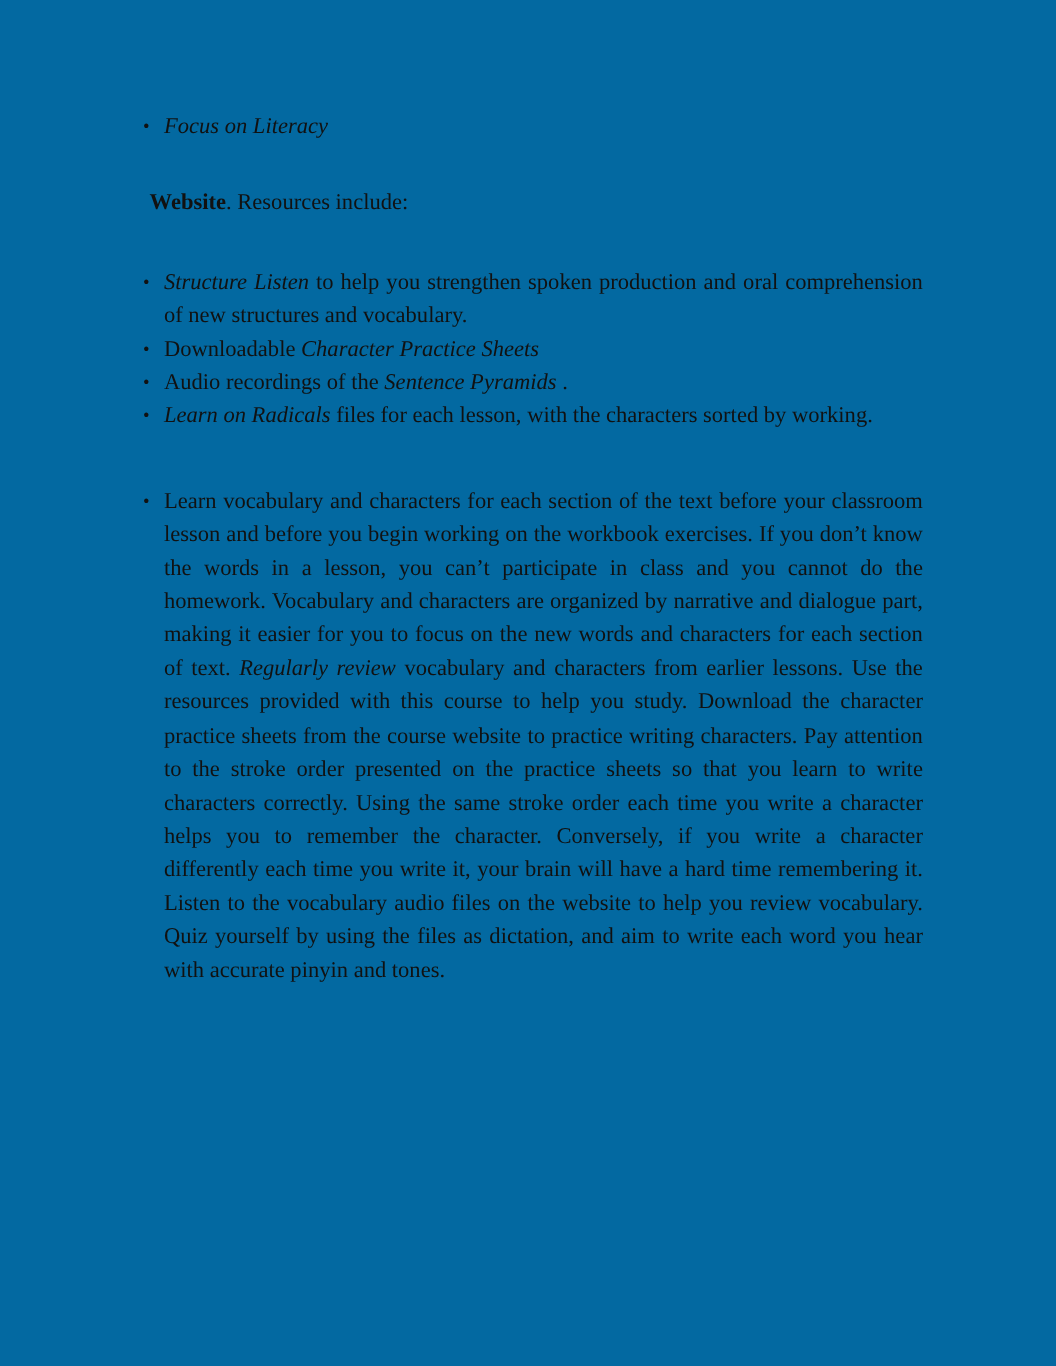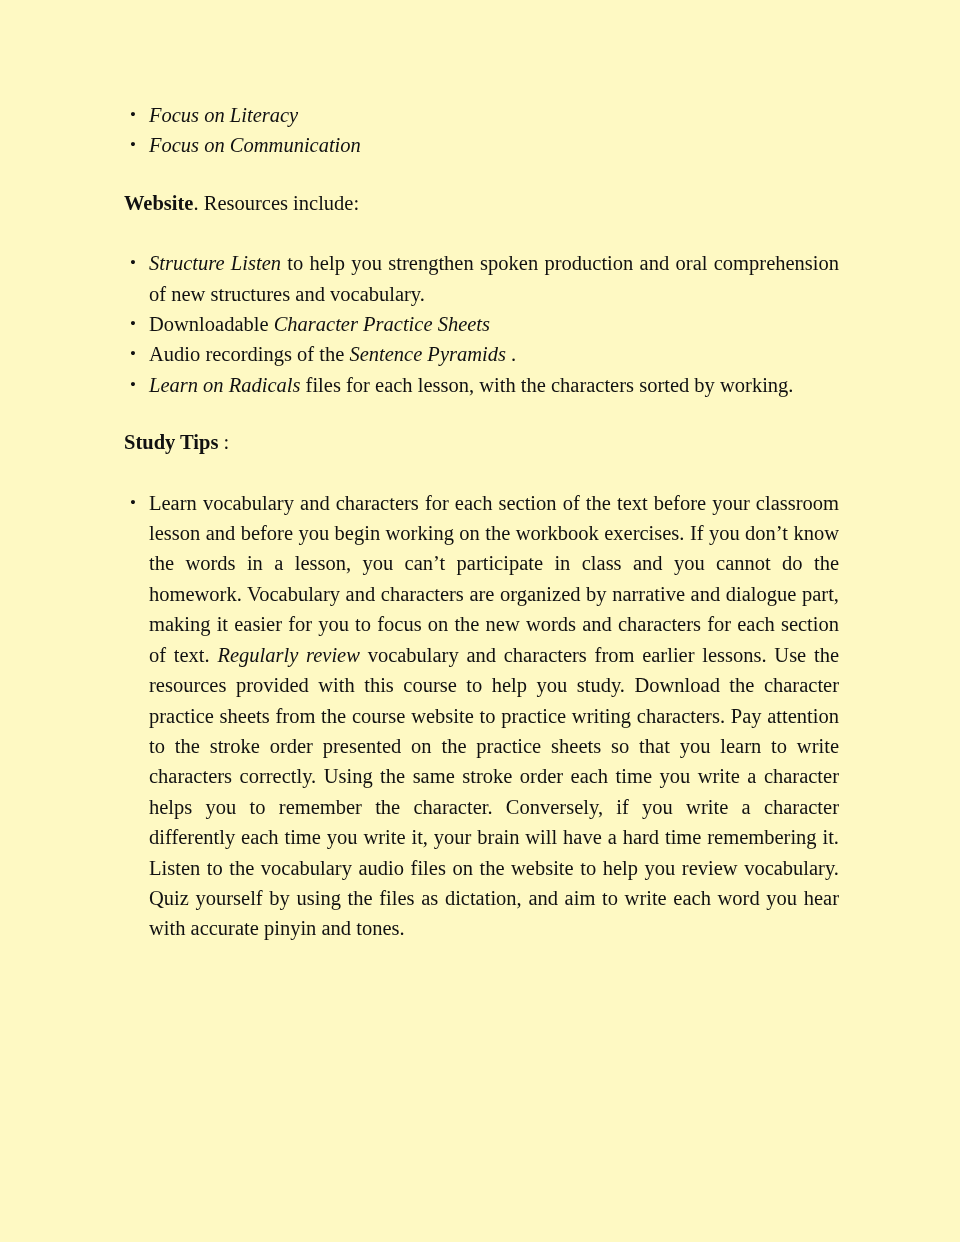--- a/index.html
+++ b/index.html
@@ -11,21 +11,21 @@
     width: 960px;
     height: 1242px;
     font-family: "Liberation Serif", "DejaVu Serif", serif;
     color: #111111;
     overflow: hidden;
   }
   .page {
     position: relative;
     width: 960px;
     height: 1242px;
-    background: #fef9c3;
+    background: #0369a1;
     box-sizing: border-box;
   }
   .content {
     position: absolute;
     left: 119px;
     top: 100px;
     width: 720px;
   }
 
   
@@ -51,21 +51,21 @@
     font-size: 17px;
     line-height: 30.4px;
     color: #111111;
   }
   ul.bullets > li.nojust {
     text-align: left;
   }
 
   
   p.heading {
-    margin: 5px;
+    margin: 17px;
     font-size: 20.5px;
     line-height: 30.4px;
     text-align: left;
   }
   .b { font-weight: bold; }
   .i { font-style: italic; }
 
   
   .block-gap-a { height: 22px; }
   .block-gap-b { height: 25px; }
@@ -77,23 +77,20 @@
 </style>
 </head>
 <body>
 
 <div class="page">
   <div class="content">
 
     <ul class="bullets">
       <li class="nojust">
         <span class="i">Focus on Literacy</span>
-      </li>
-      <li class="nojust">
-        <span class="i">Focus on Communication</span>
       </li>
     </ul>
 
     <div class="block-gap-a"></div>
 
     <p class="heading">
       <span class="b">Website</span><span>. Resources include:</span>
     </p>
 
     <div class="block-gap-b"></div>
@@ -108,23 +105,20 @@
       <li class="nojust">
         <span>Audio recordings of the </span><span class="i">Sentence Pyramids</span><span> .</span>
       </li>
       <li>
         <span class="i">Learn on Radicals</span><span> files for each lesson, with the characters sorted by working.</span>
       </li>
     </ul>
 
     <div class="block-gap-c"></div>
 
-    <p class="heading">
-      <span class="b">Study Tips</span><span> :</span>
-    </p>
 
     <div class="block-gap-d"></div>
 
     <ul class="bullets">
       <li>
         <span>Learn vocabulary and characters for each section of the text before your classroom lesson and before you begin working on the workbook exercises. If you don’t know the words in a lesson, you can’t participate in class and you cannot do the homework. Vocabulary and characters are organized by narrative and dialogue part, making it easier for you to focus on the new words and characters for each section of text. </span><span class="i">Regularly review</span><span> vocabulary and characters from earlier lessons. Use the resources provided with this course to help you study. Download the character practice sheets from the course website to practice writing characters. Pay attention to the stroke order presented on the practice sheets so that you learn to write characters correctly. Using the same stroke order each time you write a character helps you to remember the character. Conversely, if you write a character differently each time you write it, your brain will have a hard time remembering it. Listen to the vocabulary audio files on the website to help you review vocabulary. Quiz yourself by using the files as dictation, and aim to write each word you hear with accurate pinyin and tones.</span>
       </li>
     </ul>
 
   </div>

